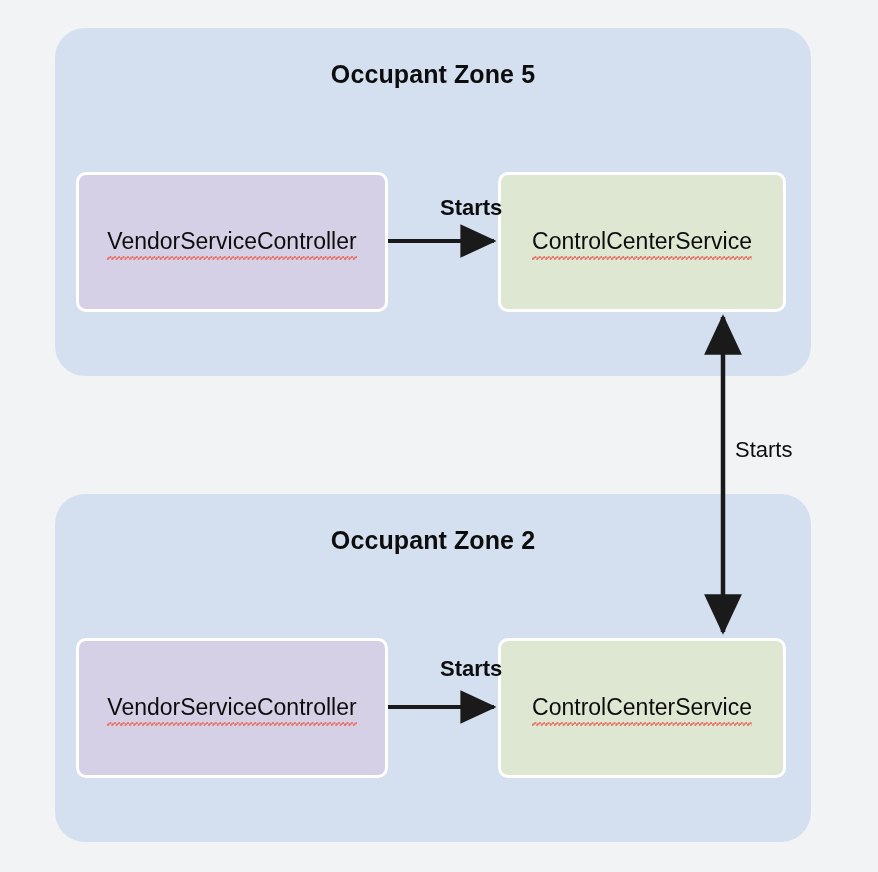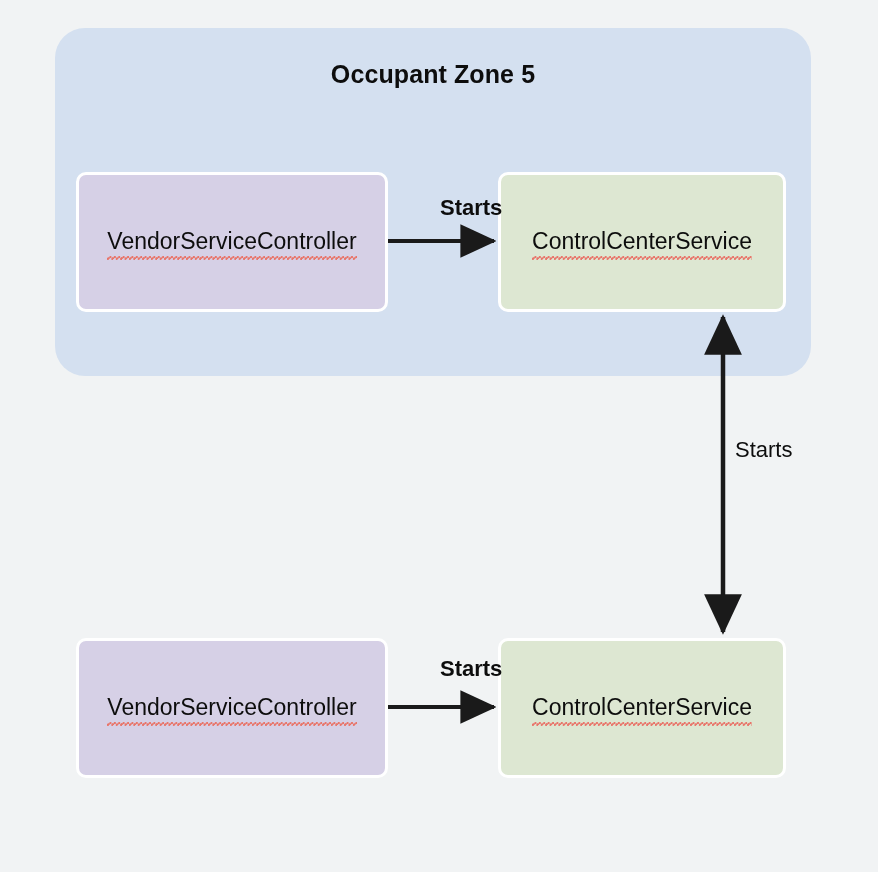--- a/index.html
+++ b/index.html
@@ -118,20 +118,23 @@
   <div class="node node-purple" id="node-vsc-1">
     <span class="node-label">VendorServiceController</span>
   </div>
 
   <div class="node node-green" id="node-ccs-1">
     <span class="node-label">ControlCenterService</span>
   </div>
 
   <div class="edge-label bold" id="label-starts-1">Starts</div>
 
+  <div class="zone" id="zone-2">
+    <div class="zone-title">Occupant Zone 2</div>
+  </div>
 
   <div class="node node-purple" id="node-vsc-2">
     <span class="node-label">VendorServiceController</span>
   </div>
 
   <div class="node node-green" id="node-ccs-2">
     <span class="node-label">ControlCenterService</span>
   </div>
 
   <div class="edge-label bold" id="label-starts-2">Starts</div>

